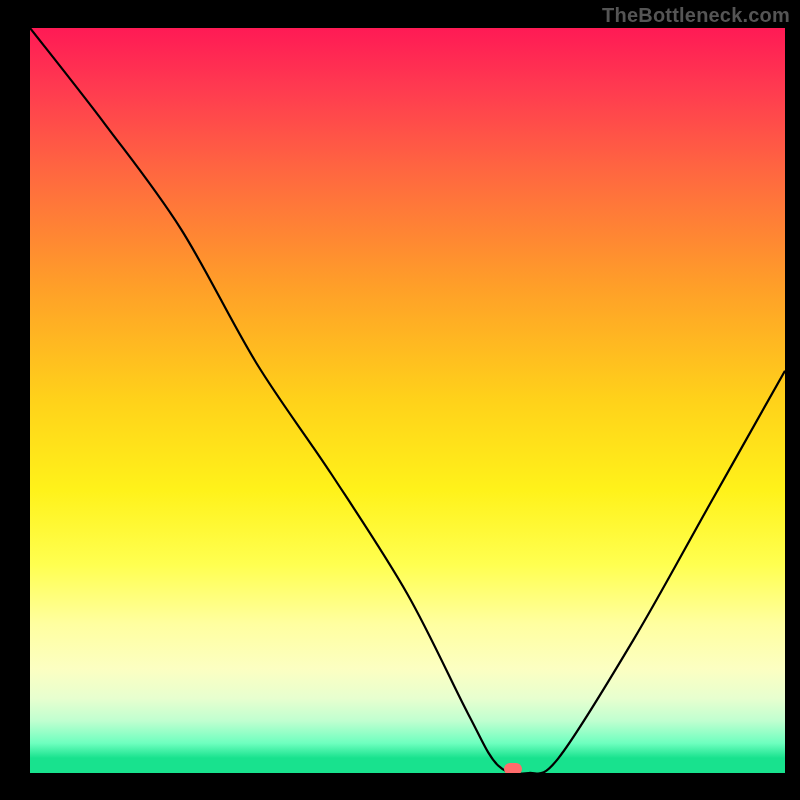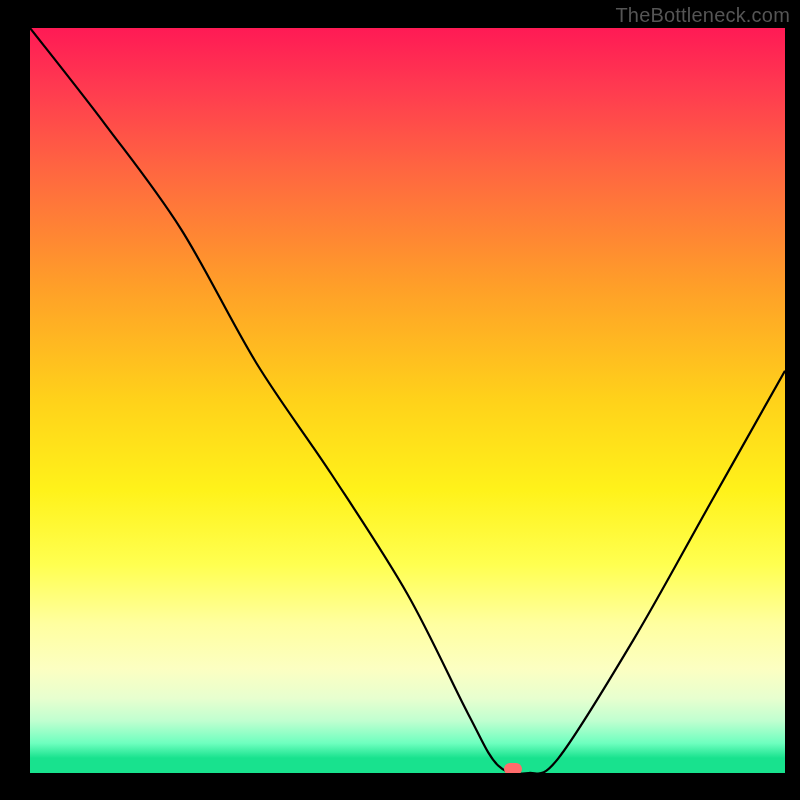--- a/index.html
+++ b/index.html
@@ -15,21 +15,21 @@
     position: relative;
     width: 800px;
     height: 800px;
   }
   .watermark {
     position: absolute;
     top: 4px;
     right: 10px;
     color: #555;
     font-size: 20px;
-    font-weight: 400;
+    font-weight: 700;
     letter-spacing: 0.2px;
     z-index: 5;
   }
   .plot {
     position: absolute;
     left: 30px;
     top: 28px;
     width: 755px;
     height: 745px;
     overflow: hidden;

